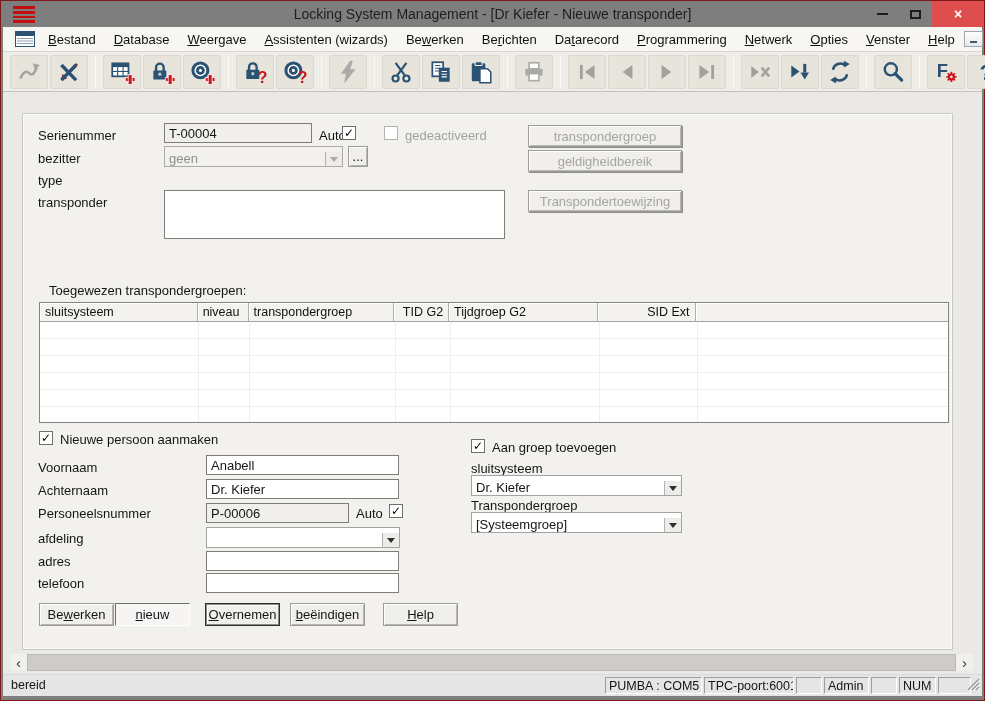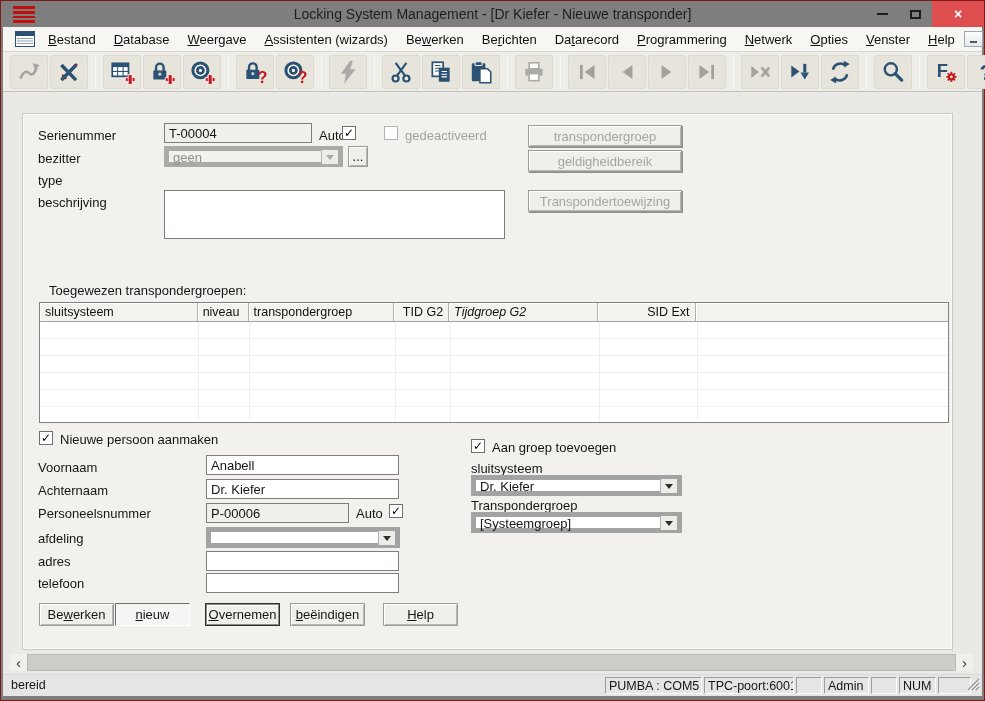--- a/index.html
+++ b/index.html
@@ -45,21 +45,21 @@
            border:1px solid #C9C8C4; box-shadow: inset 0 0 0 1px #FAFAF8; }
   .lbl { font-size:13px; color:#151515; white-space:nowrap; }
   .lbl.dis { color:#A3A2A0; }
   .tinput { height:20px; border:1px solid #7E7D7A; background:#fff; font-size:13px; color:#151515;
             padding:0 4px; font-family:inherit; }
   .tinput.ro { background:#F0EFEC; }
   .textarea { border:1px solid #7E7D7A; background:#fff; }
   .cb { width:14px; height:14px; background:#fff; border:1px solid #6E6E6E; font-size:12px;
         line-height:12px; text-align:center; color:#000; }
   .cb.dis { border-color:#B3B2B0; }
-  .combo { border:5px solid #a3a3a3; background:#fff; display:flex; align-items:center;
+  .combo { border:1px solid #a3a3a3; background:#fff; display:flex; align-items:flex-end;
            font-size:13px; color:#151515; }
   .combo .ctext { flex:1; padding:2px 0 0 4px; overflow:hidden; white-space:nowrap; }
   .combo .cbtn { width:17px; background:#EDECE8; border-left:1px solid #B3B2AF;
                  display:flex; align-items:center; justify-content:center; }
   .tri { width:0; height:0; border:4px solid transparent; border-top:5px solid #2E2E2E; margin-top:5px; }
   .combo.dis { background:#F2F1EE; border-color:#ABAAA7; color:#8F8F8D; }
   .combo.dis .tri { border-top-color:#ABAAA7; }
   .pbtn { background:#F0EFEC; border:1px solid #9C9B98; box-shadow: inset 1px 1px 0 #FFFFFF, inset -1px -1px 0 #B6B5B2;
           font-size:13px; color:#151515; display:flex; align-items:center; justify-content:center;
           font-family:inherit; }
@@ -406,35 +406,35 @@
     <div class="abs combo dis" style="left:141px;top:32px;width:179px;height:21px;">
       <span class="ctext">geen</span>
       <span class="cbtn">
           <i class="tri"></i>
         </span>
     </div>
     <button class="abs pbtn" style="left:325px;top:32px;width:20px;height:21px;">...</button>
 
     <span class="abs lbl" style="left:15px;top:59px;">type</span>
 
-    <span class="abs lbl" style="left:15px;top:81px;">beschrijving</span>
+    <span class="abs lbl" style="left:15px;top:81px;">transponder</span>
     <div class="abs textarea" style="left:141px;top:76px;width:341px;height:49px;"></div>
 
     <button class="abs pbtn dis" style="left:505px;top:11px;width:154px;height:22px;">transpondergroep</button>
     <button class="abs pbtn dis" style="left:505px;top:36px;width:154px;height:22px;">geldigheidbereik</button>
     <button class="abs pbtn dis" style="left:505px;top:76px;width:154px;height:22px;">Transpondertoewijzing</button>
 
     <span class="abs lbl" style="left:26px;top:169px;">Toegewezen transpondergroepen:</span>
     <div class="abs grid" style="left:16px;top:188px;width:910px;">
       <div class="grid-head">
         <div class="hc" style="width:158px;">sluitsysteem</div>
         <div class="hc" style="width:51px;">niveau</div>
         <div class="hc" style="width:146px;">transpondergroep</div>
         <div class="hc r" style="width:55px;">TID G2</div>
-        <div class="hc" style="width:149px;font-style:italic;">Tijdgroep G2</div>
+        <div class="hc" style="width:149px;">Tijdgroep G2</div>
         <div class="hc r" style="width:98px;">SID Ext</div>
         <div class="hc" style="width:253px;border-right:none;"></div>
       </div>
       <div class="grid-body">
         <i class="vline" style="left:158px;"></i>
           <i class="vline" style="left:209px;"></i>
         <i class="vline" style="left:355px;"></i>
           <i class="vline" style="left:410px;"></i>
         <i class="vline" style="left:559px;"></i>
           <i class="vline" style="left:657px;"></i>

